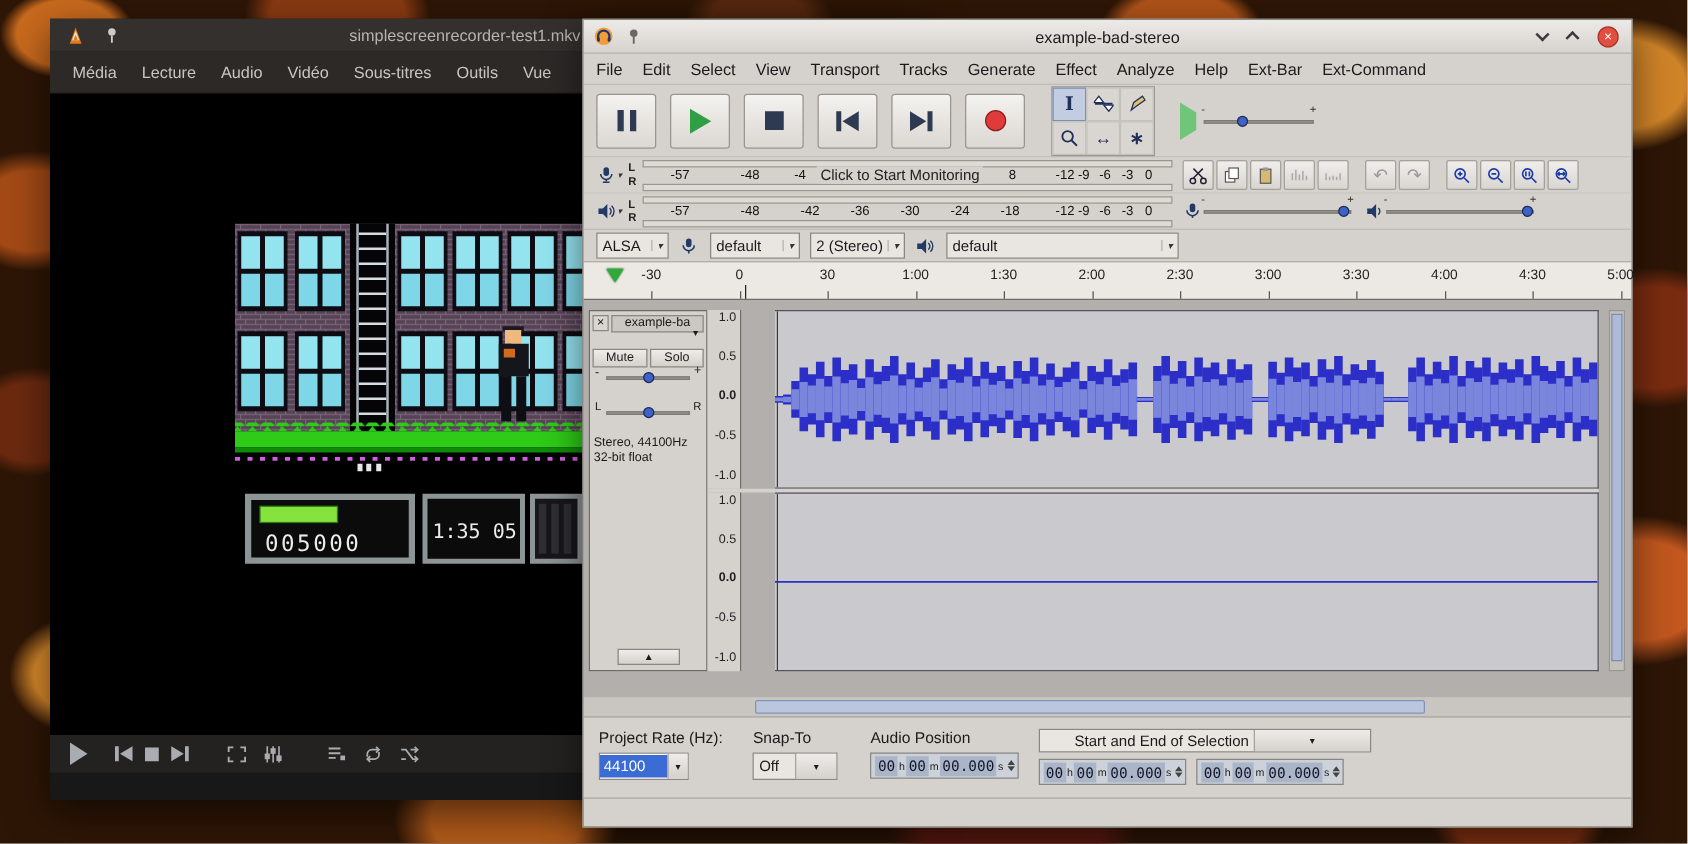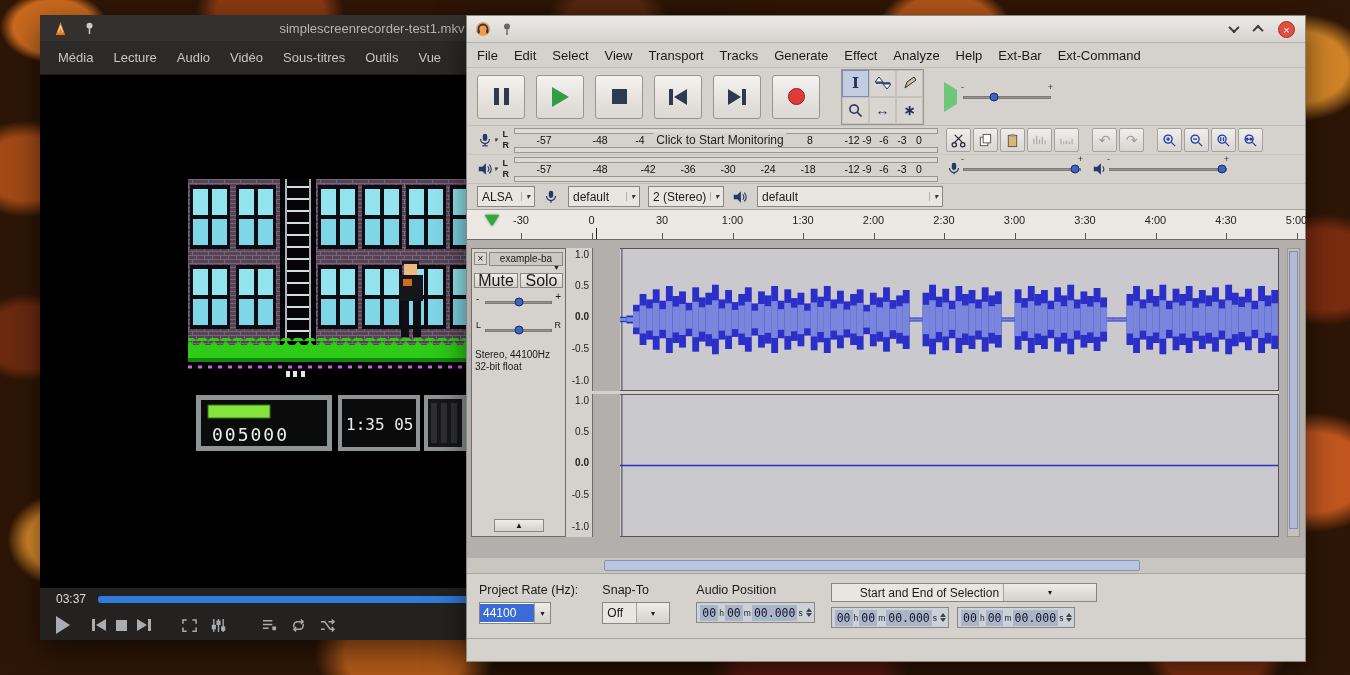--- a/index.html
+++ b/index.html
@@ -112,21 +112,21 @@
 .rtick{position:absolute;top:4px;transform:translateX(-50%);font-size:11px;color:#222;}
 .rmark{position:absolute;bottom:0;width:1px;height:6px;background:#555;}
 .phead{position:absolute;left:18px;top:5px;width:0;height:0;border-left:7px solid transparent;border-right:7px solid transparent;border-top:11px solid #2faa3a;filter:drop-shadow(0 0 1px #135a18);}
 .rcursor{position:absolute;left:129px;bottom:0;width:1px;height:11px;background:#222;}
 
 .trackarea{position:relative;height:318px;background:#b2afac;}
 .tpanel{position:absolute;left:4px;top:8px;width:95px;height:289px;background:#d5d1cc;border:1px solid #6f6b66;font-size:10px;}
 .tclose{position:absolute;left:2px;top:3px;width:13px;height:13px;border:1px solid #8a8680;background:#d9d5d1;font-size:10px;line-height:11px;text-align:center;}
 .namebox{position:absolute;left:17px;top:3px;width:74px;height:14px;background:#cbc7c2;border:1px solid #8a8680;display:flex;align-items:center;padding:0 2px;font-size:10px;flex-direction:column;}
 .namebox i{margin-left:auto;font-size:7px;font-style:normal;}
-.msbtn{position:absolute;top:24px;height:15px;border:1px solid #8a8680;background:linear-gradient(#eeece9,#d5d1cc);text-align:center;line-height:13px;font-size:16px;}
+.msbtn{position:absolute;top:30px;height:15px;border:1px solid #8a8680;background:linear-gradient(#eeece9,#d5d1cc);text-align:center;line-height:13px;font-size:10px;}
 .mute{left:2px;width:44px;} .solo{left:48px;width:43px;}
 .pslider{position:absolute;left:13px;right:13px;height:14px;}
 .pslider .groove{position:absolute;left:0;right:0;top:6px;height:3px;background:#98948f;border:1px solid #7d7974;}
 .pslider .thumb{position:absolute;left:50%;top:7px;transform:translate(-50%,-50%);width:9px;height:9px;border-radius:50%;background:#3d62c8;border:1px solid #1d2b55;}
 .gmin{position:absolute;left:4px;top:44px;font-size:10px;} .gplus{position:absolute;right:4px;top:42px;font-size:10px;}
 .gslide{top:46px;} .pans{top:74px;}
 .panL{position:absolute;left:4px;top:71px;font-size:9px;} .panR{position:absolute;right:4px;top:71px;font-size:9px;}
 .tinfo1{position:absolute;left:3px;top:100px;} .tinfo2{position:absolute;left:3px;top:112px;}
 .collapse{position:absolute;left:22px;bottom:4px;width:50px;height:13px;border:1px solid #8a8680;background:linear-gradient(#eeece9,#d5d1cc);text-align:center;font-size:8px;line-height:11px;}
 .ch{position:absolute;left:99px;right:26px;height:143px;display:flex;gap:27px;}
@@ -259,26 +259,20 @@
           <rect x="302" y="324" width="74" height="48" fill="#0b0b0b"></rect>
           <text x="306" y="355" font-family="DejaVu Sans Mono, monospace" font-size="16" fill="#ececec">1:35 05</text>
           <rect x="384" y="320" width="42" height="56" fill="#8d9496"></rect>
           <rect x="388" y="324" width="34" height="48" fill="#17171a"></rect>
           <rect x="391" y="328" width="6" height="40" fill="#2e2e33"></rect>
           <rect x="401" y="328" width="6" height="40" fill="#2e2e33"></rect>
           <rect x="411" y="328" width="6" height="40" fill="#2e2e33"></rect>
         </g>
       </svg>
     </div>
-    <div class="vlc-timerow">
-      <span>03:37</span>
-      <div class="vlc-progress">
-          <div class="fill"></div>
-        </div>
-    </div>
     <div class="vlc-controls">
       <span class="vbtn">
           <i class="vp-play"></i>
         </span>
       <span class="vgrp">
         <span class="vbtn">
             <i class="vp-bar"></i>
             <i class="vp-left"></i>
           </span>
         <span class="vbtn">
@@ -330,20 +324,21 @@
       <svg width="16" height="16" viewBox="0 0 16 16">
           <circle cx="8" cy="8" r="7" fill="#f29e38"></circle>
           <path d="M3.5 11V8a4.5 4.5 0 0 1 9 0v3" stroke="#23366e" stroke-width="1.8" fill="none"></path>
           <rect x="2.7" y="9" width="2.2" height="3.4" rx="1" fill="#23366e"></rect>
           <rect x="11.1" y="9" width="2.2" height="3.4" rx="1" fill="#23366e"></rect>
         </svg>
       <svg width="12" height="14" viewBox="0 0 12 14">
           <circle cx="6" cy="4.5" r="3" fill="#6a6660"></circle>
           <line x1="6" y1="7.5" x2="6" y2="13" stroke="#6a6660" stroke-width="1.5"></line>
         </svg>
+      <span class="aud-title">example-bad-stereo</span>
       <span class="win-btns">
         <i class="chv-dn"></i>
         <i class="chv-up"></i>
         <span class="close-btn">×</span>
       </span>
     </div>
 
     <div class="aud-menubar">
       <span class="amenu">File</span>
       <span class="amenu">Edit</span>

